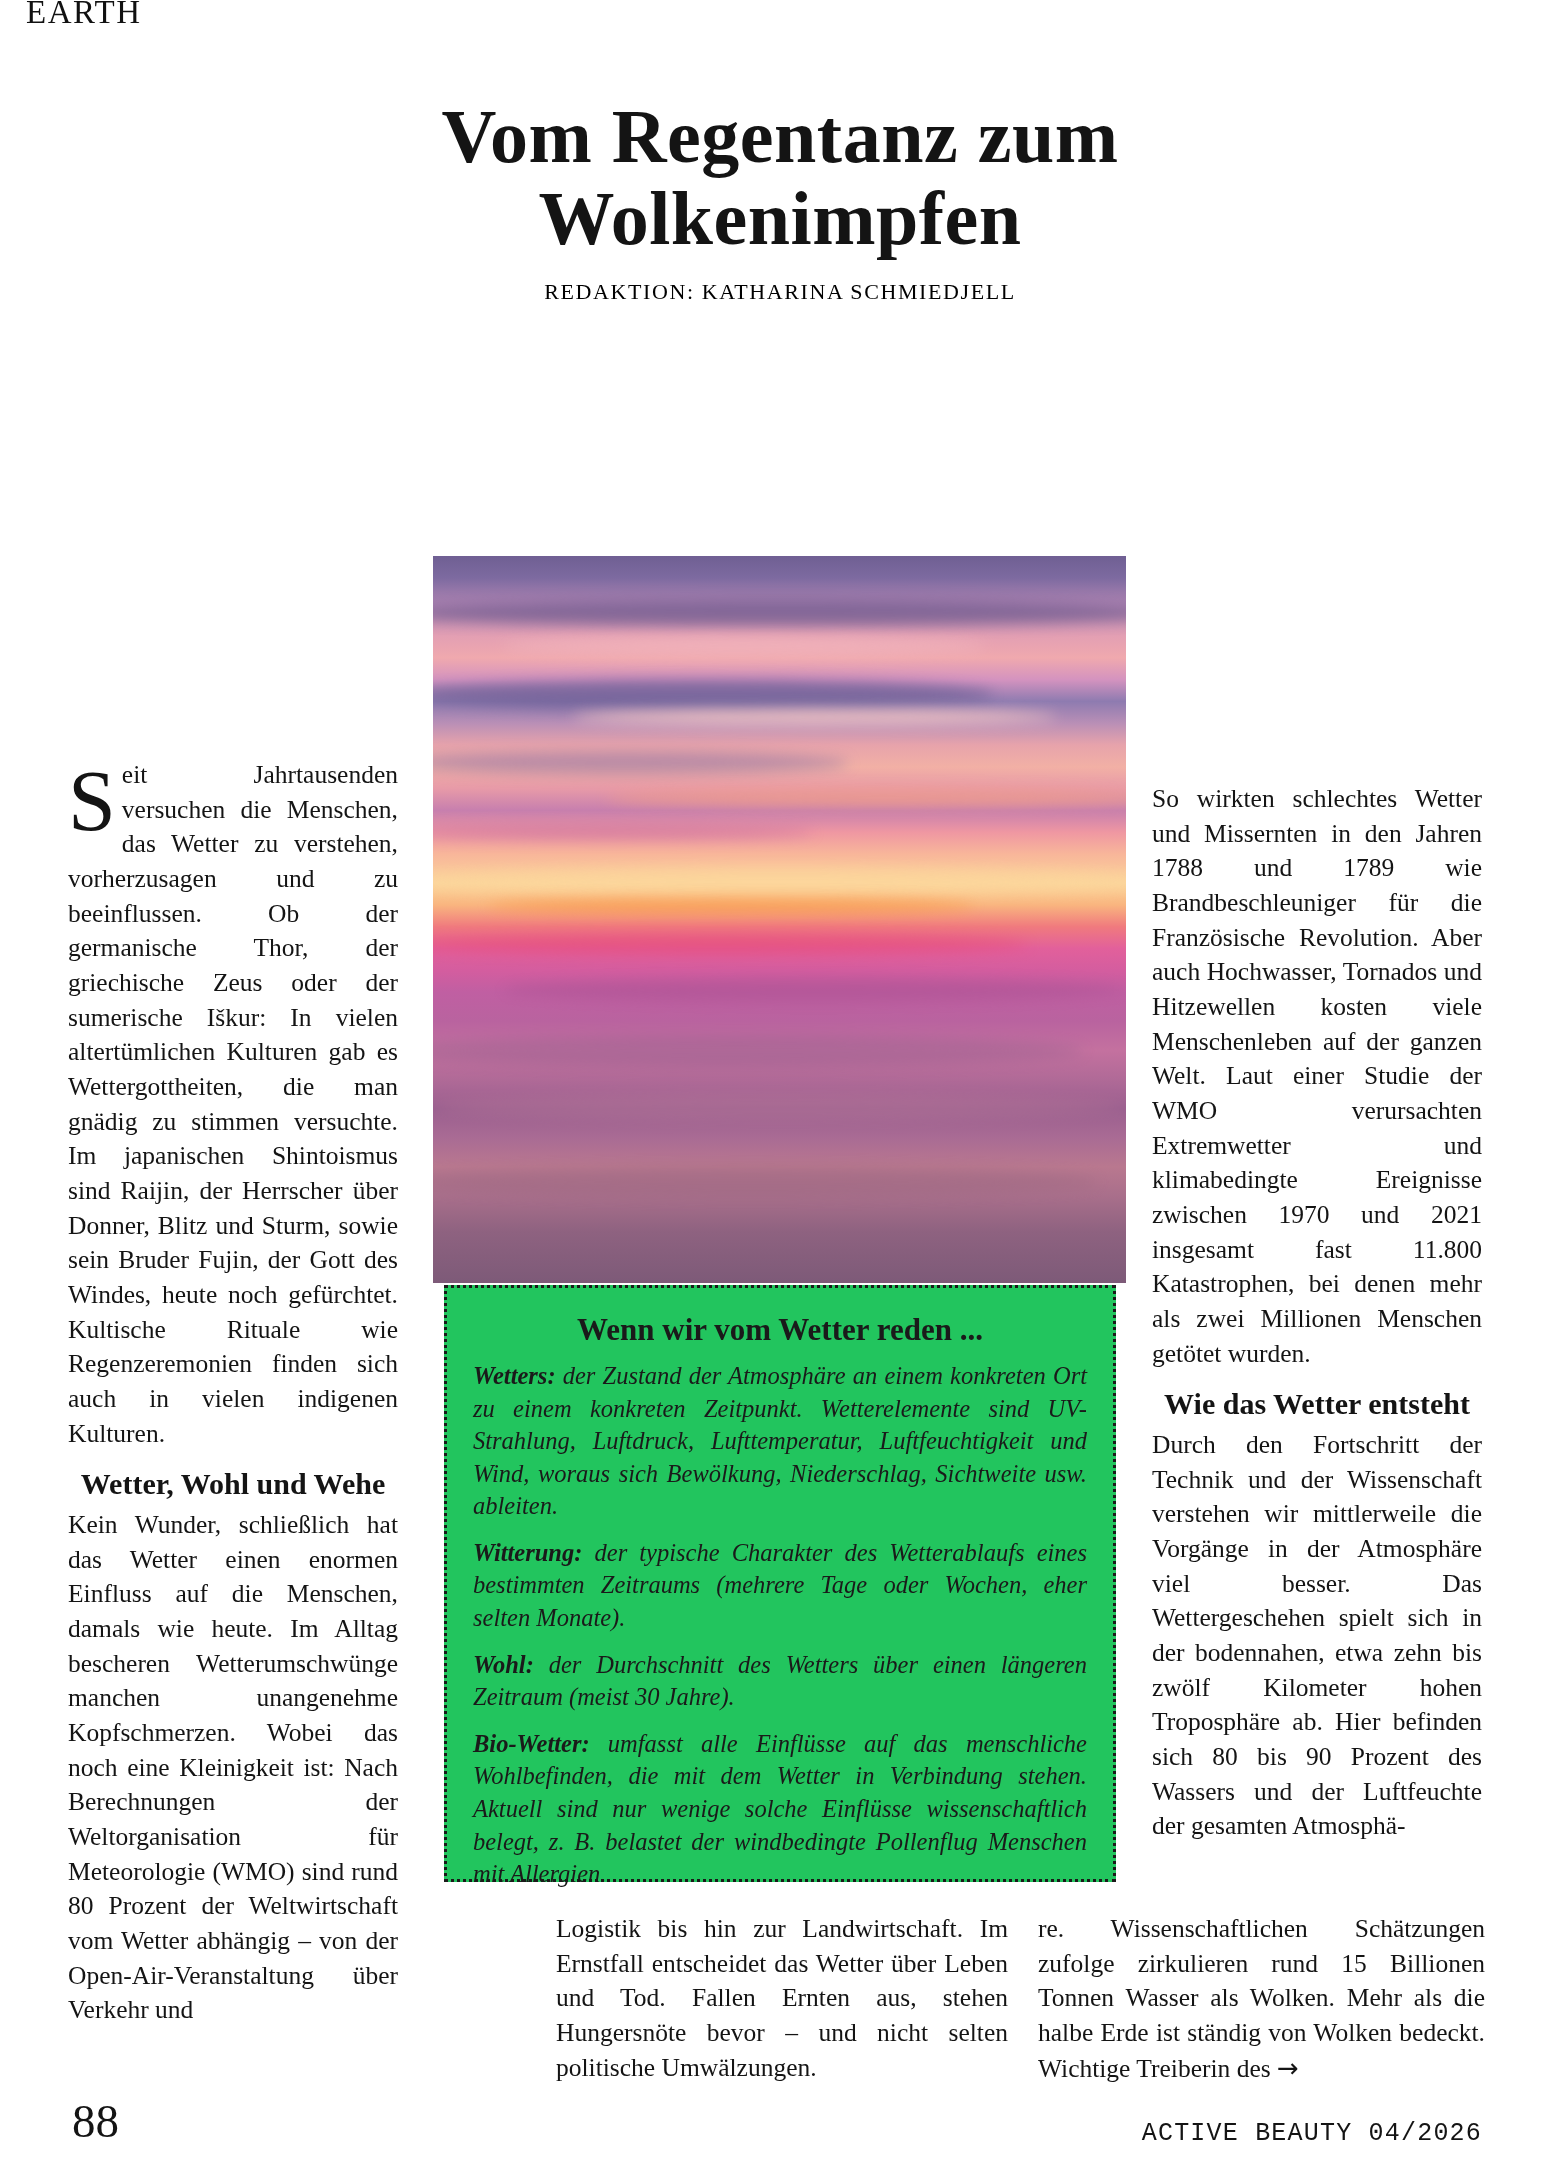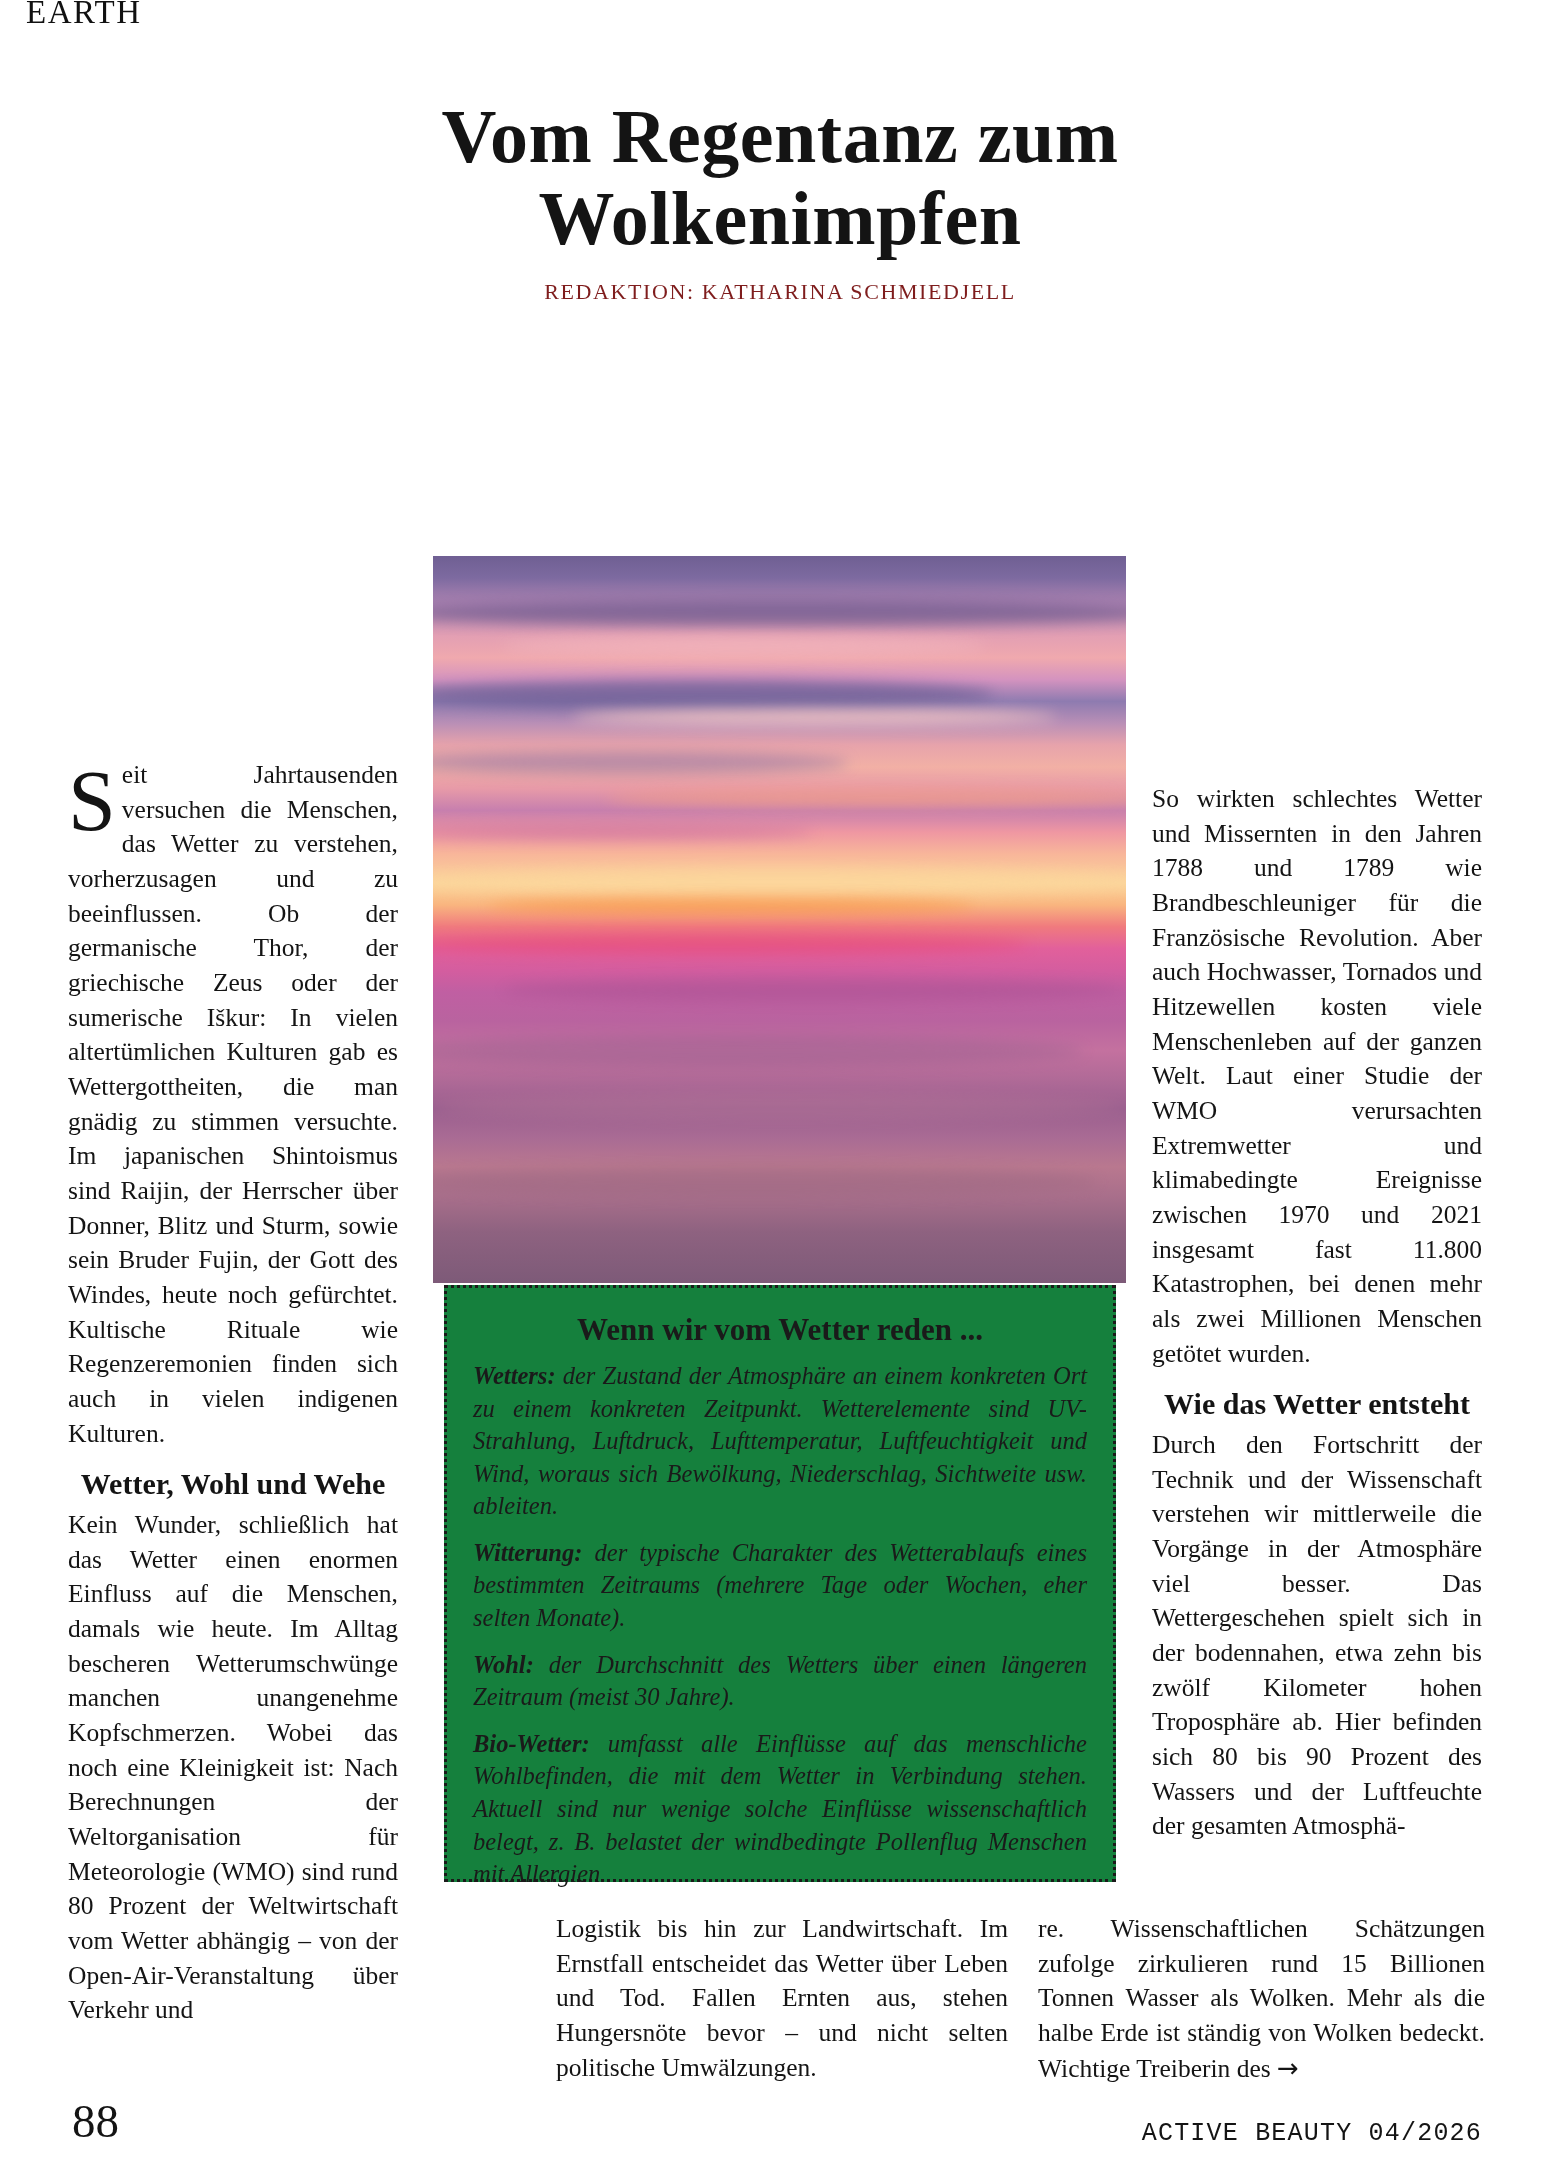--- a/index.html
+++ b/index.html
@@ -49,21 +49,21 @@
     font-family: "Liberation Serif", serif;
     font-size: 35px;
     line-height: 1.28;
     color: #1b1b1b;
   }
   .byline {
     margin-top: 20px;
     font-family: "Liberation Serif", serif;
     font-size: 22px;
     letter-spacing: 1.6px;
-    color: #7f1d1d;
+    color: #000000;
   }
 
   
   .hero {
     position: absolute;
     left: 433px;
     top: 556px;
     width: 693px;
     height: 727px;
     overflow: hidden;
@@ -150,21 +150,21 @@
   
   .glossary {
     position: absolute;
     left: 444px;
     top: 1285px;
     width: 672px;
     height: 597px;
     border: 3px dotted #1a1a1a;
     box-sizing: border-box;
     padding: 20px 26px 14px 26px;
-    background: #15803d;
+    background: #22c55e;
   }
   .glossary-title {
     font-family: "Liberation Serif", serif;
     font-weight: 700;
     font-size: 31px;
     text-align: center;
     margin: 4px 0 12px 0;
   }
   .glossary p {
     font-family: "Liberation Serif", serif;

